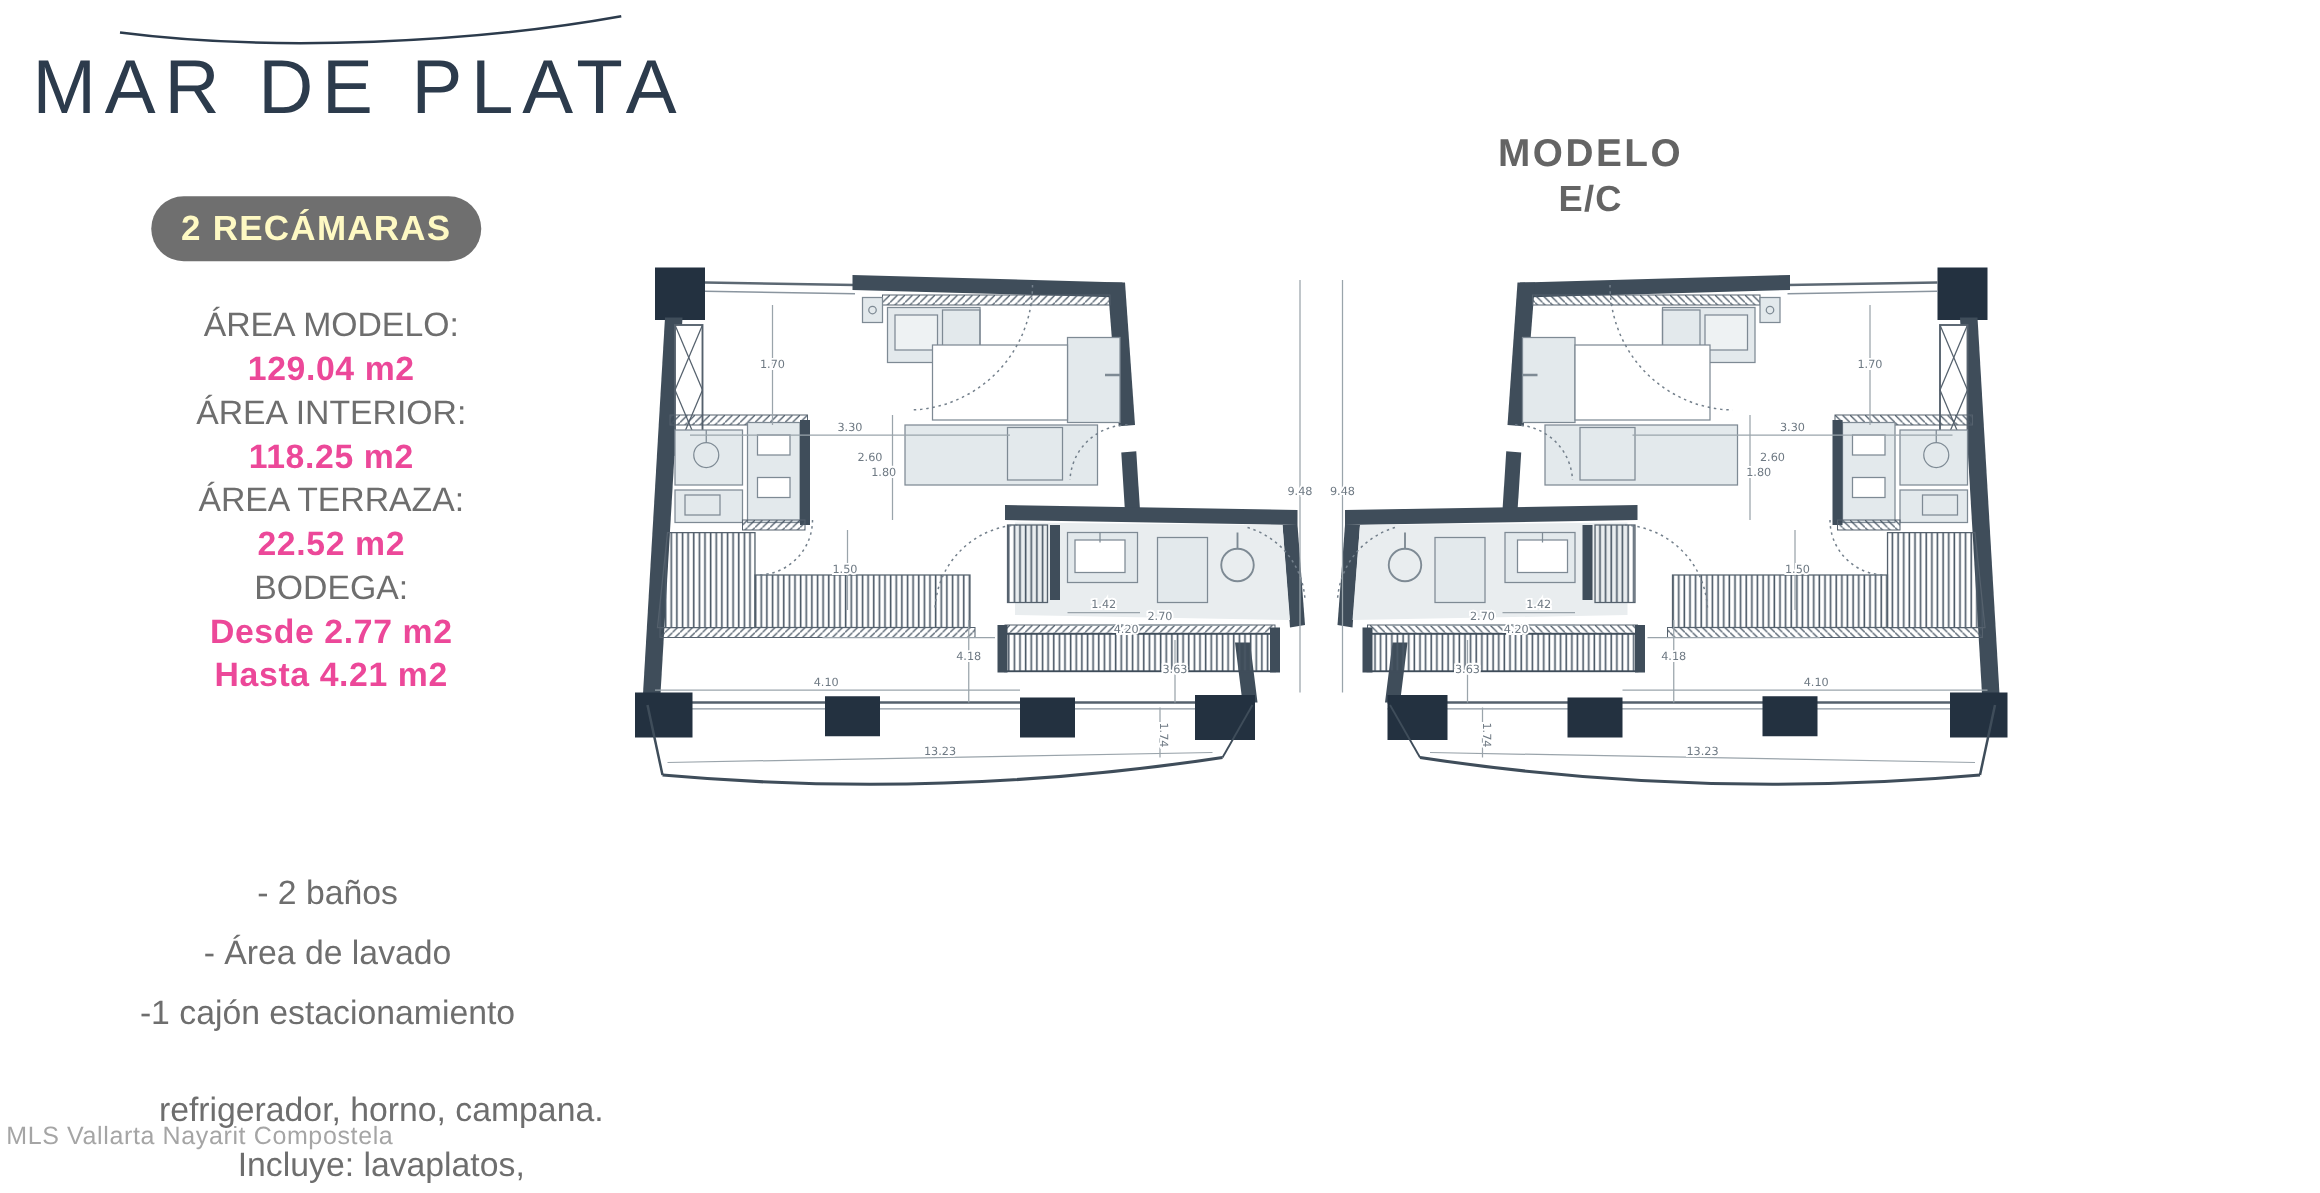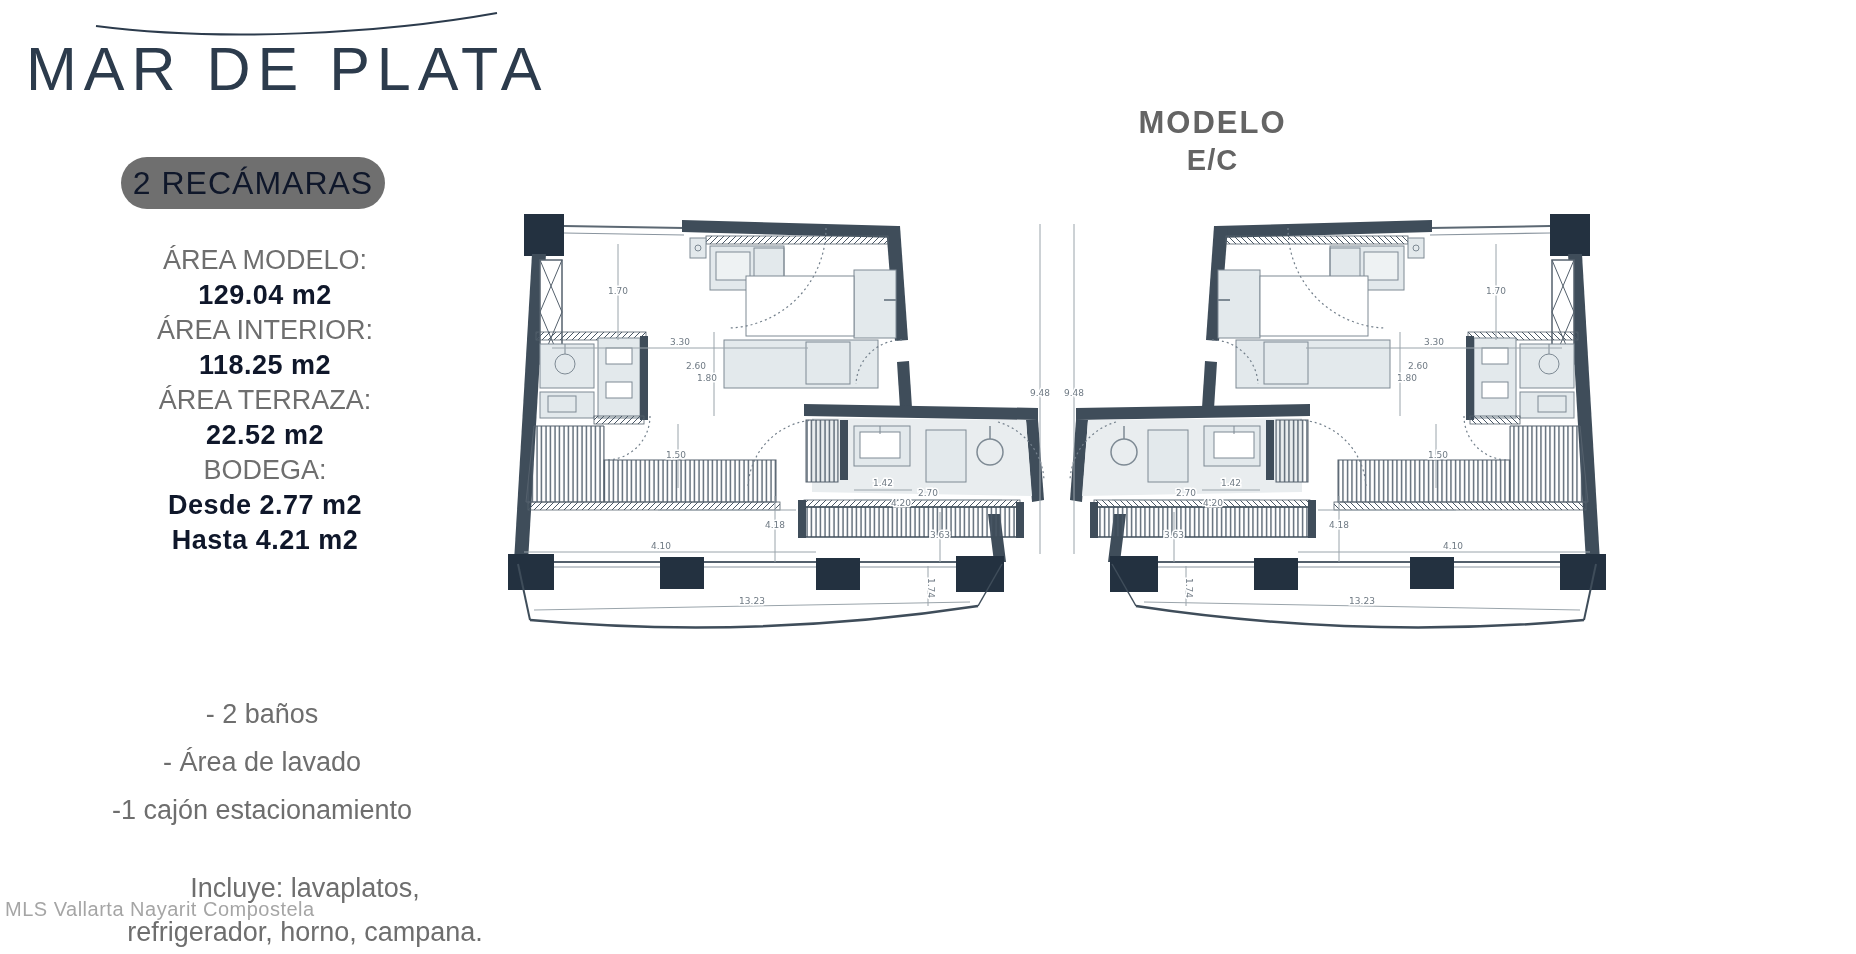--- a/index.html
+++ b/index.html
@@ -3,32 +3,32 @@
 <meta charset="utf-8">
 <style>
   html,body{margin:0;padding:0;background:#ffffff;}
   .canvas{position:relative;width:1856px;height:954px;background:#ffffff;overflow:hidden;
           font-family:"Liberation Sans", sans-serif;}
   
   .brand-title{position:absolute;left:26px;top:34px;width:470px;
     font-size:61px;font-weight:100;letter-spacing:7px;color:#2c3b4c;white-space:nowrap;}
   .badge{position:absolute;left:121px;top:157px;width:264px;height:52px;border-radius:27px;
     background:#6f6f6f;display:flex;align-items:center;justify-content:center;}
-  .badge span{color:#0f172a;font-size:32px;font-weight:normal;letter-spacing:1px;}
+  .badge span{color:#fef9c3;font-size:28px;font-weight:bold;letter-spacing:1px;}
   .specs{position:absolute;left:55px;top:243px;width:420px;text-align:center;color:#6e6e6e;}
   .spec-label{font-size:27px;font-weight:400;line-height:35px;}
-  .spec-value{font-size:27px;font-weight:700;color:#0f172a;line-height:35px;letter-spacing:.5px;}
+  .spec-value{font-size:27px;font-weight:700;color:#ec4899;line-height:35px;letter-spacing:.5px;}
   .features{position:absolute;left:42px;top:690px;width:440px;text-align:center;color:#6e6e6e;}
   .feature{font-size:27px;line-height:48px;}
   .includes{position:absolute;left:70px;top:866px;width:470px;text-align:center;color:#6e6e6e;}
   .include-line{font-size:27px;line-height:44px;}
   .watermark{position:absolute;left:5px;top:898px;font-size:20px;color:rgba(110,110,110,.62);
     letter-spacing:.5px;white-space:nowrap;text-shadow:0 0 1px rgba(255,255,255,.8);}
   
-  .model{position:absolute;left:1040px;top:104px;width:345px;text-align:center;color:#646464;}
+  .model{position:absolute;left:1100px;top:104px;width:345px;text-align:center;color:#646464;}
   .model-label{font-size:31px;font-weight:bold;letter-spacing:2px;line-height:38px;}
   .model-code{font-size:29px;font-weight:bold;letter-spacing:1px;line-height:36px;}
   
   svg.plansvg{position:absolute;left:0;top:0;}
   .dim{font:9px "DejaVu Sans", sans-serif;fill:#6f7a84;text-anchor:middle;
        paint-order:stroke;stroke:#ffffff;stroke-width:3px;}
 </style>
 </head>
 <body>
 
@@ -52,22 +52,22 @@
       <div class="spec-value">Hasta 4.21 m2</div>
     </div>
 
   <div class="features" id="features">
       <div class="feature">- 2 baños</div>
       <div class="feature">- Área de lavado</div>
       <div class="feature">-1  cajón estacionamiento</div>
     </div>
 
   <div class="includes" id="includes">
+      <div class="include-line">refrigerador, horno, campana.</div>
       <div class="include-line">Incluye: lavaplatos,</div>
-      <div class="include-line">refrigerador, horno, campana.</div>
     </div>
 
   <div class="watermark">MLS Vallarta Nayarit Compostela</div>
 
   <div class="model">
     <div class="model-label">MODELO</div>
     <div class="model-code">E/C</div>
   </div>
 
   <svg class="plansvg" width="1856" height="954" viewBox="0 0 1856 954">

